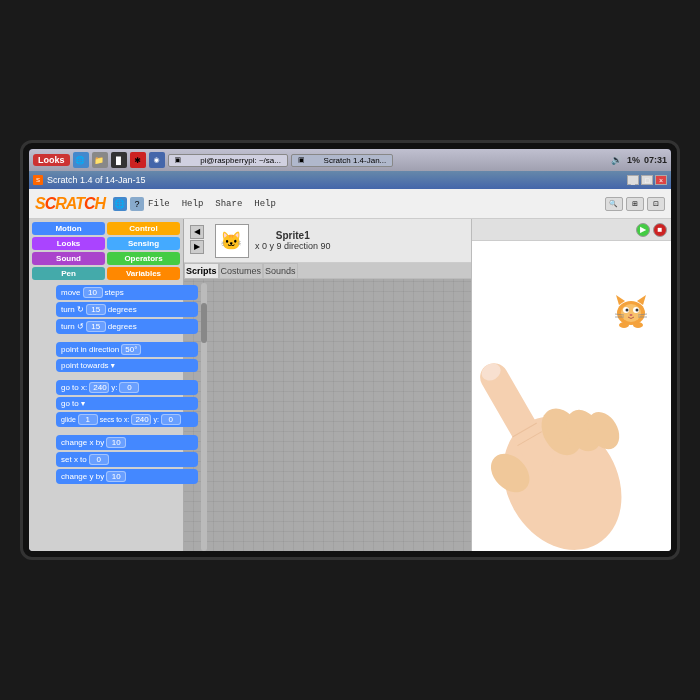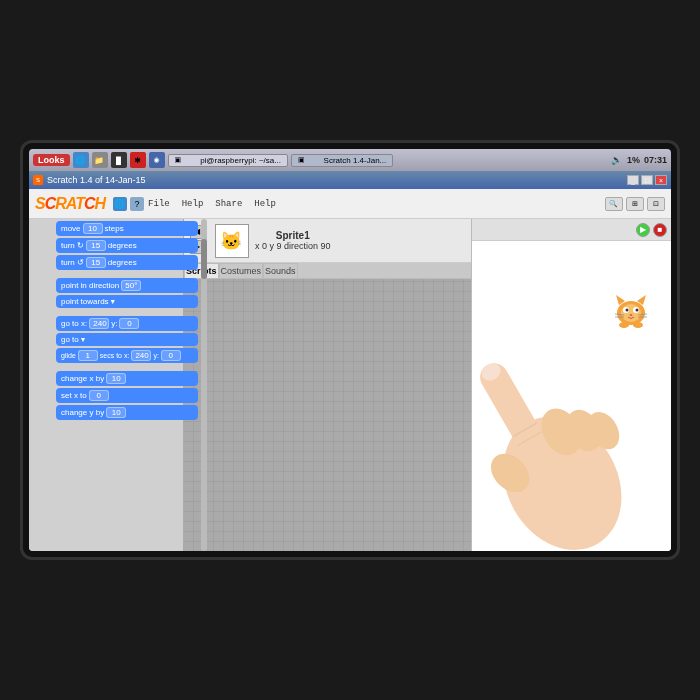--- a/index.html
+++ b/index.html
@@ -511,20 +511,30 @@
         <div class="toolbar-right">
           <div class="toolbar-btn">🔍</div>
           <div class="toolbar-btn">⊞</div>
           <div class="toolbar-btn">⊡</div>
         </div>
       </div>
 
       <div class="scratch-main">
 
         <div class="blocks-panel">
+          <div class="category-grid">
+            <div class="cat-btn cat-motion">Motion</div>
+            <div class="cat-btn cat-control">Control</div>
+            <div class="cat-btn cat-looks">Looks</div>
+            <div class="cat-btn cat-sensing">Sensing</div>
+            <div class="cat-btn cat-sound">Sound</div>
+            <div class="cat-btn cat-operators">Operators</div>
+            <div class="cat-btn cat-pen">Pen</div>
+            <div class="cat-btn cat-variables">Variables</div>
+          </div>
           <div class="blocks-panel-inner">
             <div class="blocks-content">
               <div class="blocks-list">
                 <div class="block block-motion">
                   move <span class="block-input">10</span> steps
                 </div>
                 <div class="block block-motion">
                   turn ↻ <span class="block-input">15</span> degrees
                 </div>
                 <div class="block block-motion">

